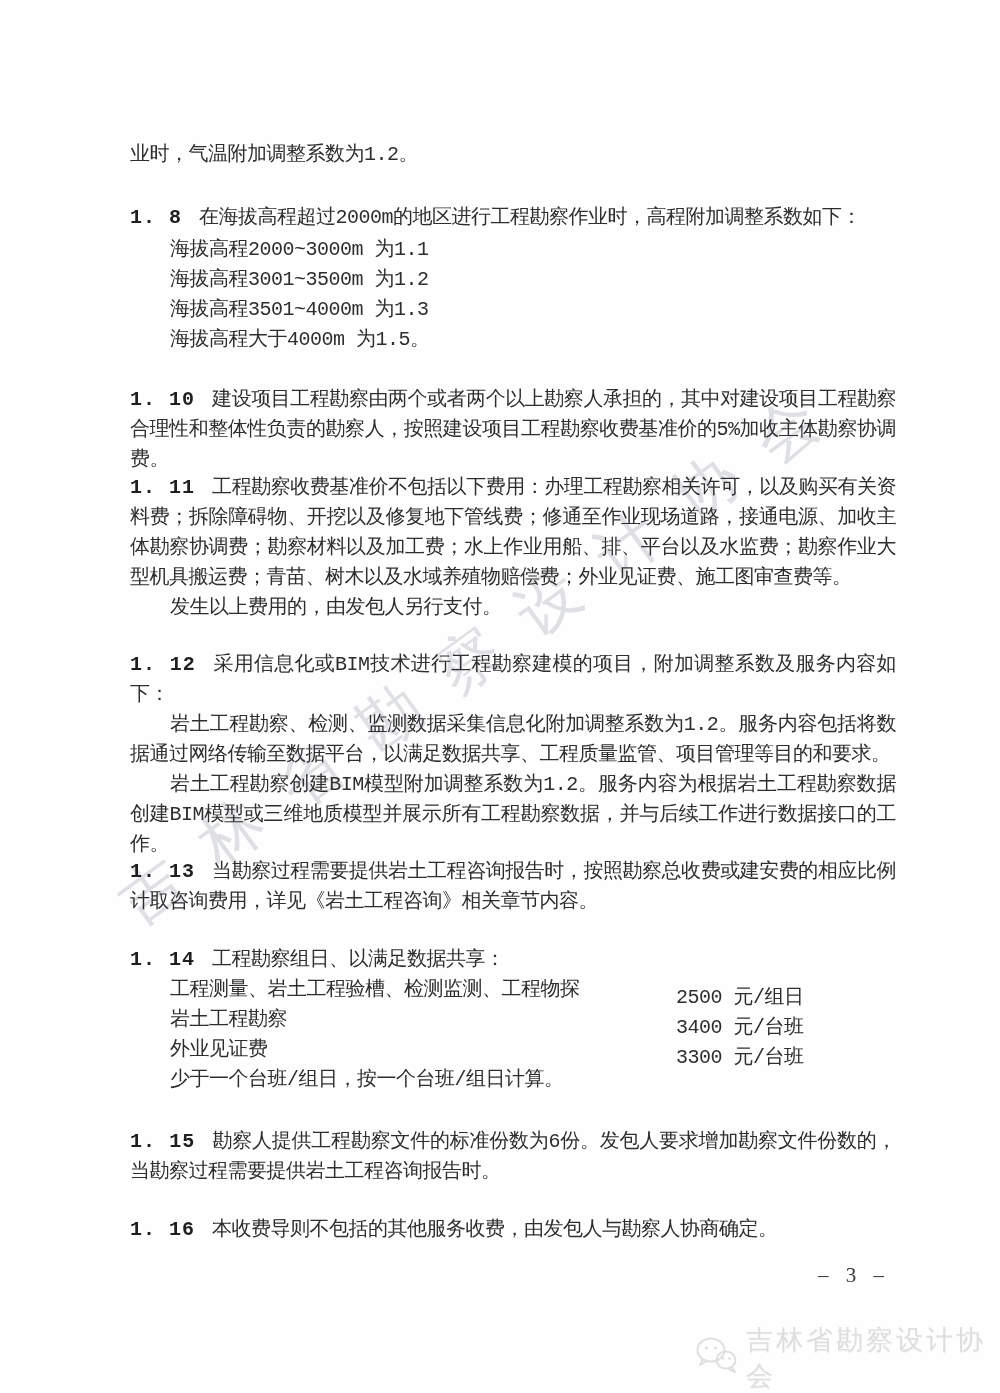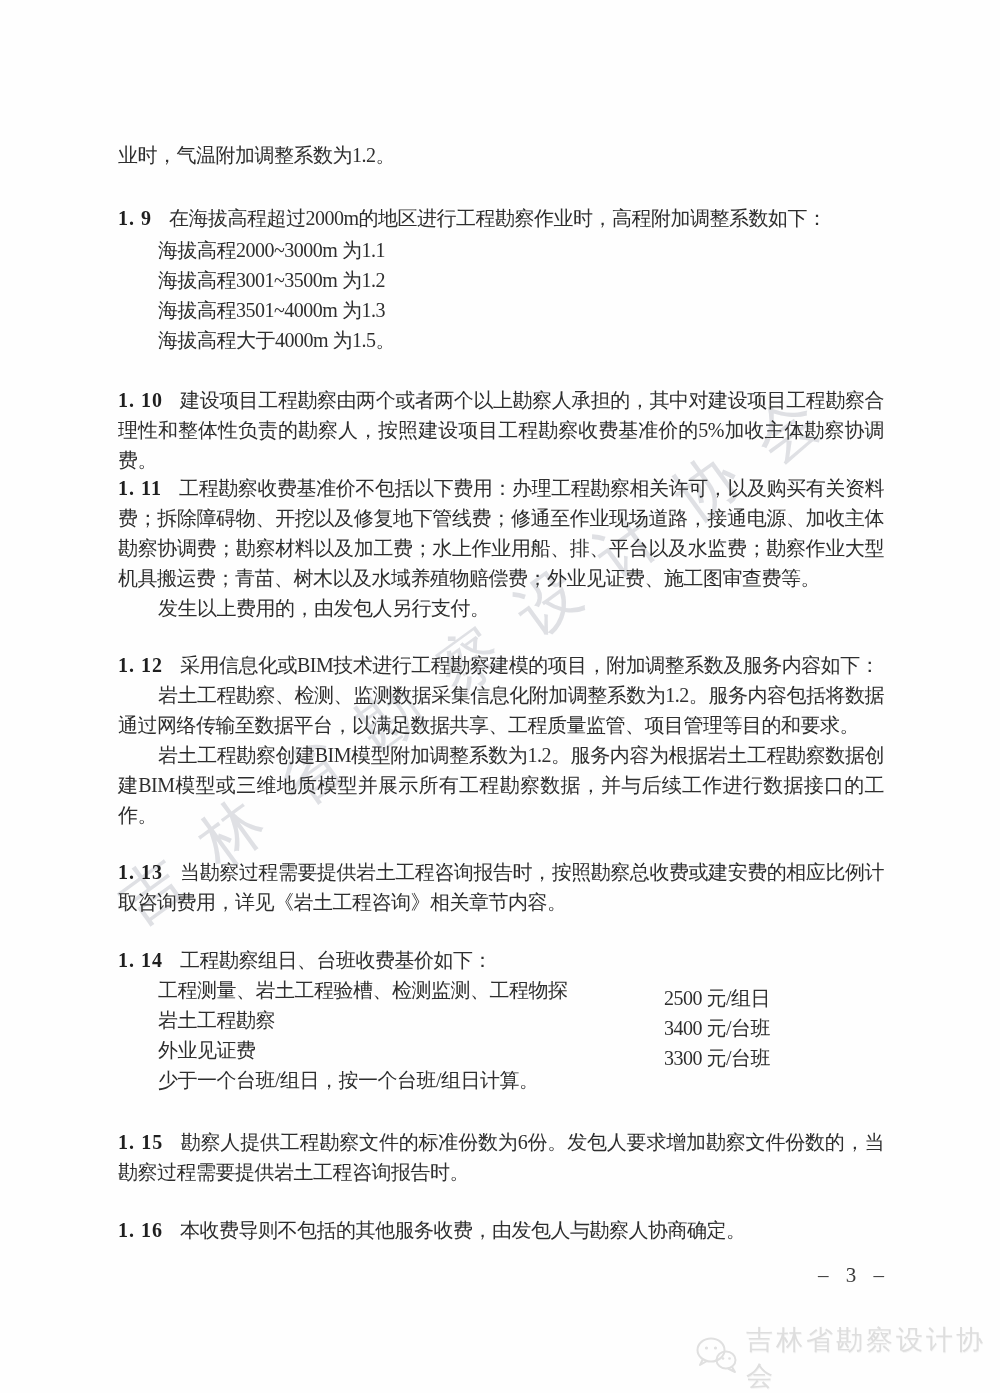--- a/index.html
+++ b/index.html
@@ -10,21 +10,21 @@
     background:#fefefe;
     overflow:hidden;
     font-family:"Liberation Serif","DejaVu Serif",serif;
     color:#2e2e2e;
   }
   .doc{
     position:absolute;left:118px;top:0;width:766px;
     font-size:20px;line-height:30px;
     letter-spacing:-0.5px;
   }
-  .block{position:absolute;left:0;width:766px;text-align:justify;}
+  .block{position:absolute;left:12px;width:766px;text-align:justify;font-family:Liberation Mono, monospace;}
   .num{font-weight:bold;color:#1f1f1f;margin-right:17px;letter-spacing:1px;}
   .indent{text-indent:40px;}
   .sublist div{padding-left:40px;}
   .fee-row{position:relative;padding-left:40px;}
   .fee-price{position:absolute;left:546px;top:0;margin-top:8px;}
   .watermark{
     position:absolute;left:145px;top:872px;
     font-size:62px;line-height:62px;letter-spacing:36px;
     white-space:nowrap;
     color:#c6c9d0;opacity:0.55;
@@ -52,21 +52,21 @@
   <div class="watermark">吉林省勘察设计协会</div>
 
   <div class="doc">
 
     <div class="block" style="top:140px">
       <span>业时，气温附加调整系数为1.2。</span>
     </div>
 
     <div class="block" style="top:203px">
       <div>
-        <b class="num">1. 9</b><span>在海拔高程超过2000m的地区进行工程勘察作业时，高程附加调整系数如下：</span>
+        <b class="num">1. 8</b><span>在海拔高程超过2000m的地区进行工程勘察作业时，高程附加调整系数如下：</span>
       </div>
       <div class="sublist" style="margin-top:2px">
         <div>海拔高程2000~3000m 为1.1</div>
         <div>海拔高程3001~3500m 为1.2</div>
         <div>海拔高程3501~4000m 为1.3</div>
         <div>海拔高程大于4000m 为1.5。</div>
       </div>
     </div>
 
     <div class="block" style="top:385px">
@@ -87,21 +87,21 @@
       <div class="indent">岩土工程勘察、检测、监测数据采集信息化附加调整系数为1.2。服务内容包括将数据通过网络传输至数据平台，以满足数据共享、工程质量监管、项目管理等目的和要求。</div>
       <div class="indent">岩土工程勘察创建BIM模型附加调整系数为1.2。服务内容为根据岩土工程勘察数据创建BIM模型或三维地质模型并展示所有工程勘察数据，并与后续工作进行数据接口的工作。</div>
     </div>
 
     <div class="block" style="top:857px">
       <b class="num">1. 13</b><span>当勘察过程需要提供岩土工程咨询报告时，按照勘察总收费或建安费的相应比例计取咨询费用，详见《岩土工程咨询》相关章节内容。</span>
     </div>
 
     <div class="block" style="top:945px">
       <div>
-        <b class="num">1. 14</b><span>工程勘察组日、台班收费基价如下：</span>
+        <b class="num">1. 14</b><span>工程勘察组日、以满足数据共享：</span>
       </div>
       <div class="fee-row">
         <span>工程测量、岩土工程验槽、检测监测、工程物探</span>
         <span class="fee-price">2500 元/组日</span>
       </div>
       <div class="fee-row">
         <span>岩土工程勘察</span>
         <span class="fee-price">3400 元/台班</span>
       </div>
       <div class="fee-row">

